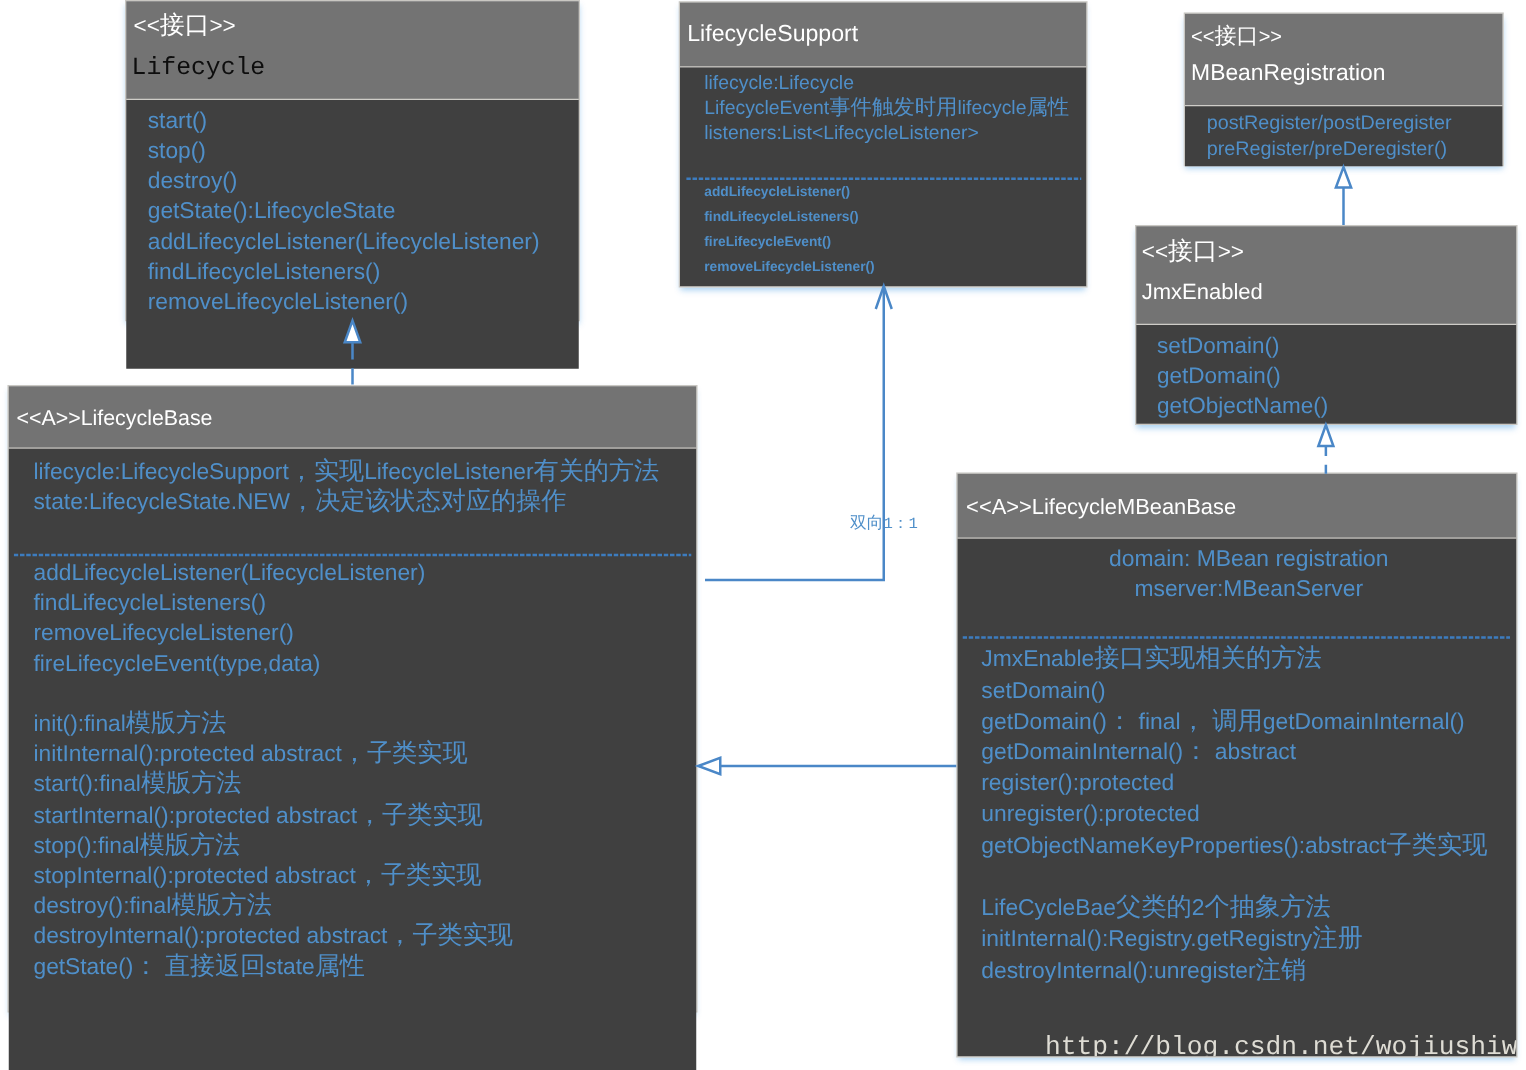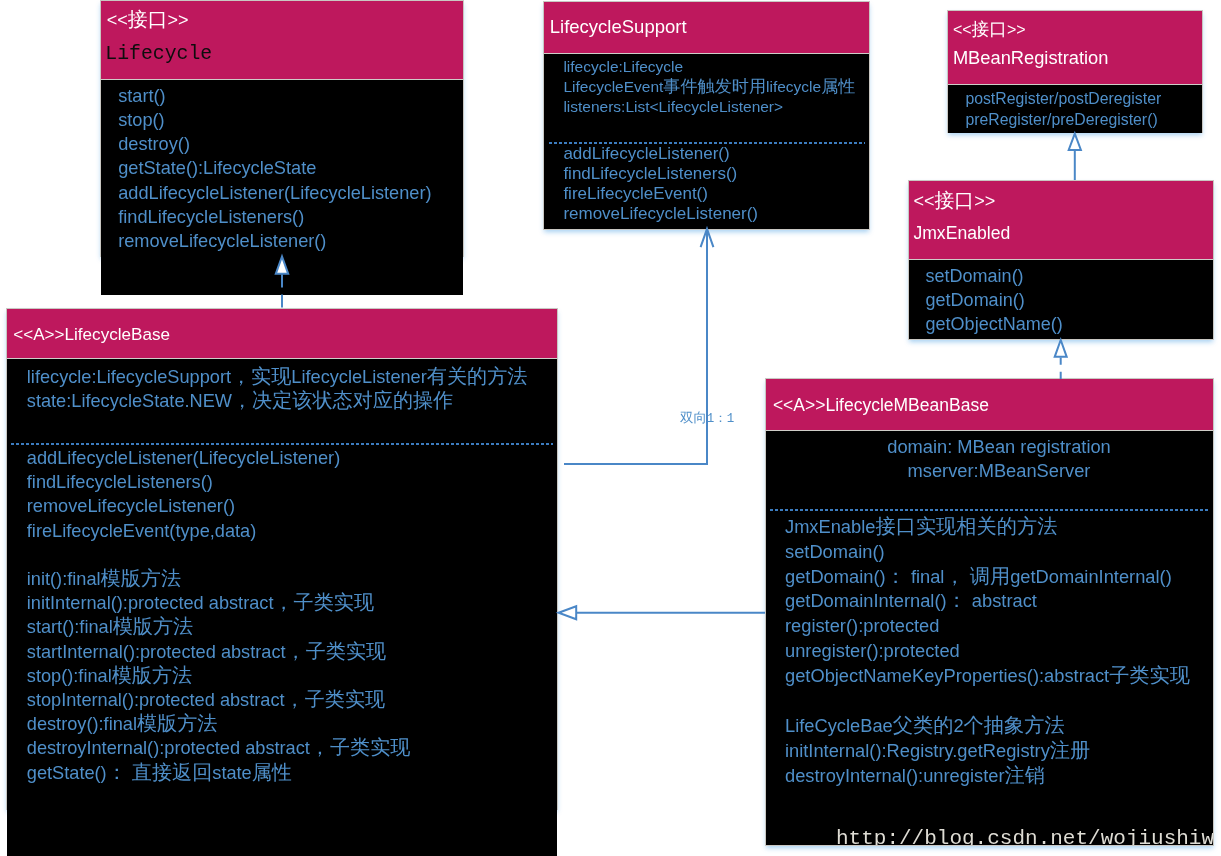--- a/index.html
+++ b/index.html
@@ -3,23 +3,23 @@
 <meta charset="utf-8">
 <style>
   html,body{margin:0;padding:0;background:#ffffff;}
   body{width:1221px;height:856px;overflow:hidden;position:relative;
        font-family:"Liberation Sans",sans-serif;}
   #canvas{position:absolute;left:0;top:0;width:1221px;height:856px;}
 
   .cls{position:absolute;box-sizing:border-box;border:1px solid #c9c7c2;
        background:#f1f1f1;
        box-shadow:0 3px 5px -1px rgba(150,200,240,0.85);}
-  .cls-hd{box-sizing:border-box;background:#be185d;color:#ffffff;overflow:hidden;
+  .cls-hd{box-sizing:border-box;background:#737373;color:#ffffff;overflow:hidden;
           border-bottom:1px solid #cfcdc8;}
-  .cls-bd{box-sizing:border-box;background:#000000;overflow:hidden;}
+  .cls-bd{box-sizing:border-box;background:#404040;overflow:hidden;}
   .stereo{display:block;}
   .cname{display:block;}
   .row{white-space:pre;color:#4f8fc9;}
   .cjk{font-size:110.5%;line-height:0;}
   .sep{height:2px;
        background-image:linear-gradient(to right,#3c7cbf 0,#3c7cbf 3.5px,rgba(0,0,0,0) 3.5px,rgba(0,0,0,0) 5px);
        background-size:5px 2px;background-repeat:repeat-x;}
   svg.lines{position:absolute;left:0;top:0;width:1221px;height:856px;overflow:visible;}
 </style>
 </head>
@@ -47,21 +47,21 @@
     <div class="cls-hd" style="height:52px;padding:11.4px 0 0 5.8px;">
       <span class="cname" style="font-size:18.5px;line-height:28px;">LifecycleSupport</span>
     </div>
     <div class="cls-bd" style="height:175px;padding:2.8px 0 0 19.4px;">
       <div style="font-size:15.5px;line-height:20px;">
           <div class="row">lifecycle:Lifecycle</div>
           <div class="row">LifecycleEvent<span class="cjk">事件触发时用</span>lifecycle<span class="cjk">属性</span></div>
           <div class="row">listeners:List&lt;LifecycleListener&gt;</div>
         </div>
       <div class="sep" style="margin:25.5px 4.1px 0 -14.8px;"></div>
-      <div style="font-size:17px;line-height:20px;margin-top:-0.2px;">
+      <div style="font-size:11px;line-height:20px;margin-top:-0.2px;font-weight:bold;">
           <div class="row">addLifecycleListener()</div>
           <div class="row">findLifecycleListeners()</div>
           <div class="row">fireLifecycleEvent()</div>
           <div class="row">removeLifecycleListener()</div>
         </div>
     </div>
   </div>
 
   <div class="cls" style="left:947px;top:10px;width:256px;height:123px;">
     <div class="cls-hd" style="height:74px;padding:1.4px 0 0 4.9px;">

